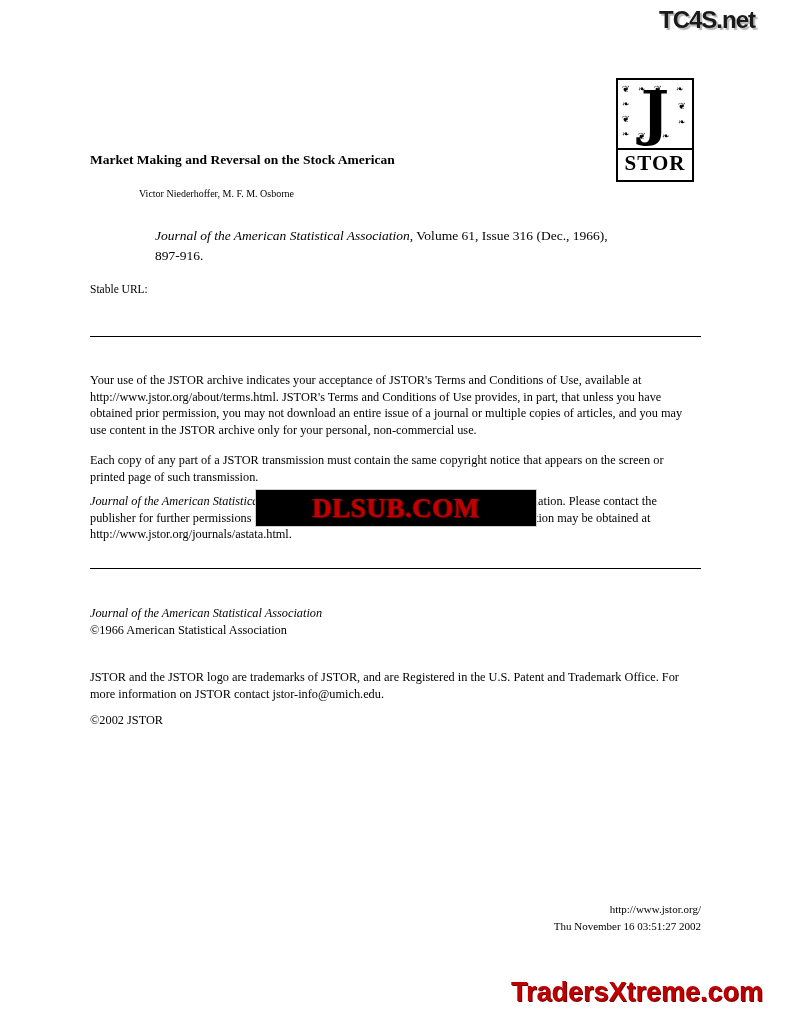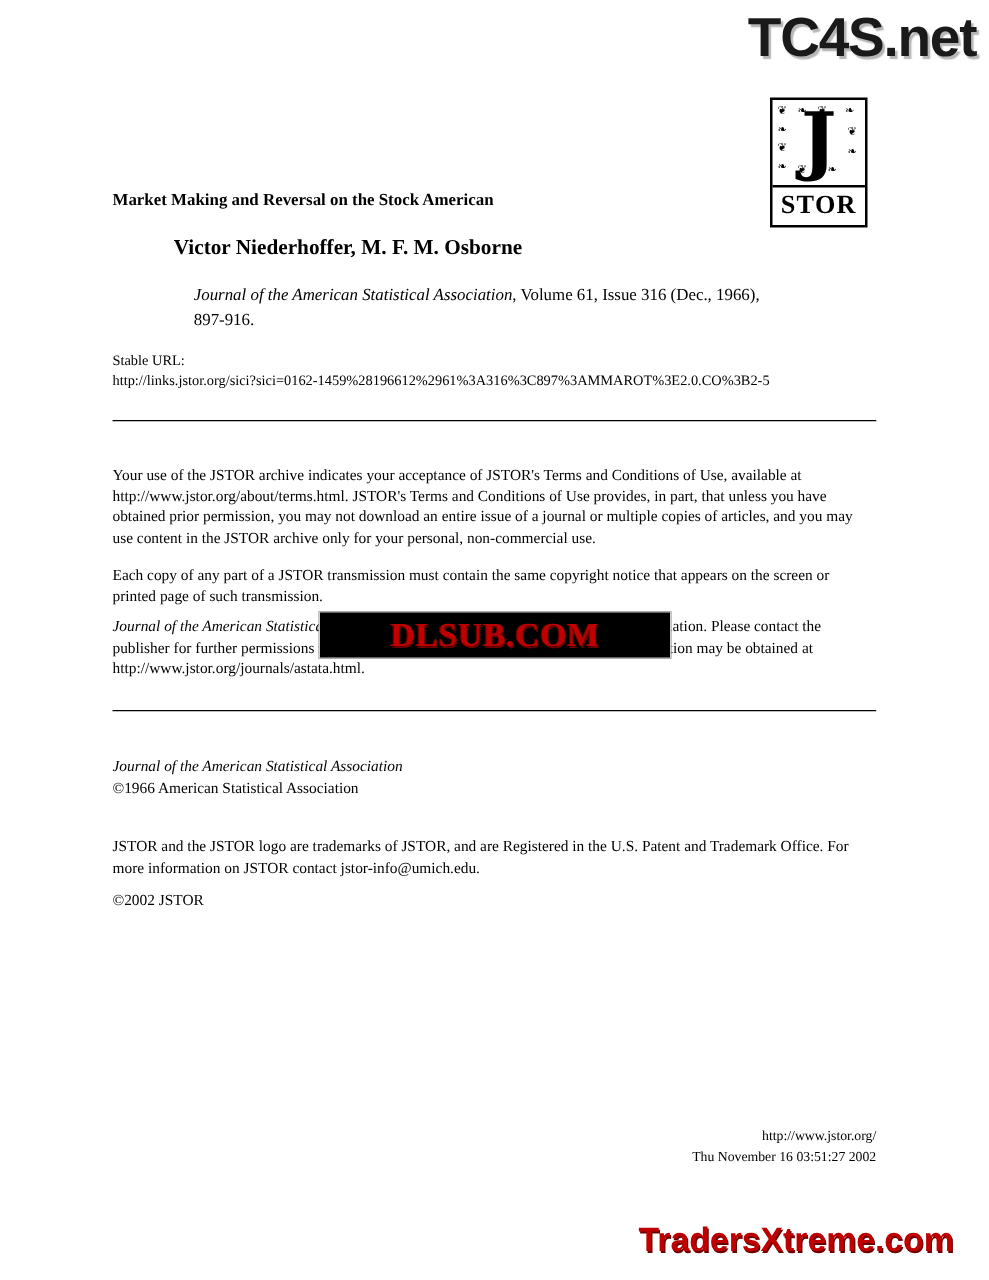--- a/index.html
+++ b/index.html
@@ -13,24 +13,24 @@
     position: relative;
     font-family: "Liberation Serif", serif;
     color: #000000;
     overflow: hidden;
   }
 
   
   .wm-top {
     position: absolute;
     top: 6px;
-    right: 10px;
+    right: 36px;
     font-family: "Liberation Sans", sans-serif;
     font-weight: bold;
-    font-size: 44px;
+    font-size: 24px;
     letter-spacing: -1px;
     color: #1a1a1a;
     text-shadow: 2px 2px 1px rgba(120,120,120,0.55);
   }
   .wm-bottom {
     position: absolute;
     bottom: 16px;
     right: 28px;
     font-family: Liberation Sans, sans-serif;
     font-weight: bold;
@@ -110,22 +110,21 @@
     position: absolute;
     left: 90px;
     top: 152px;
     font-size: 13.5px;
     font-weight: bold;
   }
   .authors {
     position: absolute;
     left: 139px;
     top: 188px;
-    font-size: 17px;
-    font-weight: bold;
+    font-size: 10px;
   }
   .citation {
     position: absolute;
     left: 139px;
     top: 226px;
     width: 540px;
     font-size: 13.5px;
     line-height: 20px;
     margin-left: 16px;
   }
@@ -221,21 +220,20 @@
 
 <div class="authors">Victor Niederhoffer, M. F. M. Osborne</div>
 
 <div class="citation">
   <i>Journal of the American Statistical Association</i><span>, Volume 61, Issue 316 (Dec., 1966),</span><br>
   <span>897-916.</span>
 </div>
 
 <div class="stable">
   <span>Stable URL:</span><br>
-  <span>http://links.jstor.org/sici?sici=0162-1459%28196612%2961%3A316%3C897%3AMMAROT%3E2.0.CO%3B2-5</span>
 </div>
 
 <div class="rule rule-1"></div>
 
 <div class="para p1">Your use of the JSTOR archive indicates your acceptance of JSTOR's Terms and Conditions of Use, available at http://www.jstor.org/about/terms.html.  JSTOR's Terms and Conditions of Use provides, in part, that unless you have obtained prior permission, you may not download an entire issue of a journal or multiple copies of articles, and you may use content in the JSTOR archive only for your personal, non-commercial use.</div>
 
 <div class="para p2">Each copy of any part of a JSTOR transmission must contain the same copyright notice that appears on the screen or printed page of such transmission.</div>
 
 <div class="para p3">
   <i>Journal of the American Statistical Association</i><span> is published by American Statistical Association.  Please contact the publisher for further permissions regarding the use of this work.  Publisher contact information may be obtained at http://www.jstor.org/journals/astata.html.</span>

